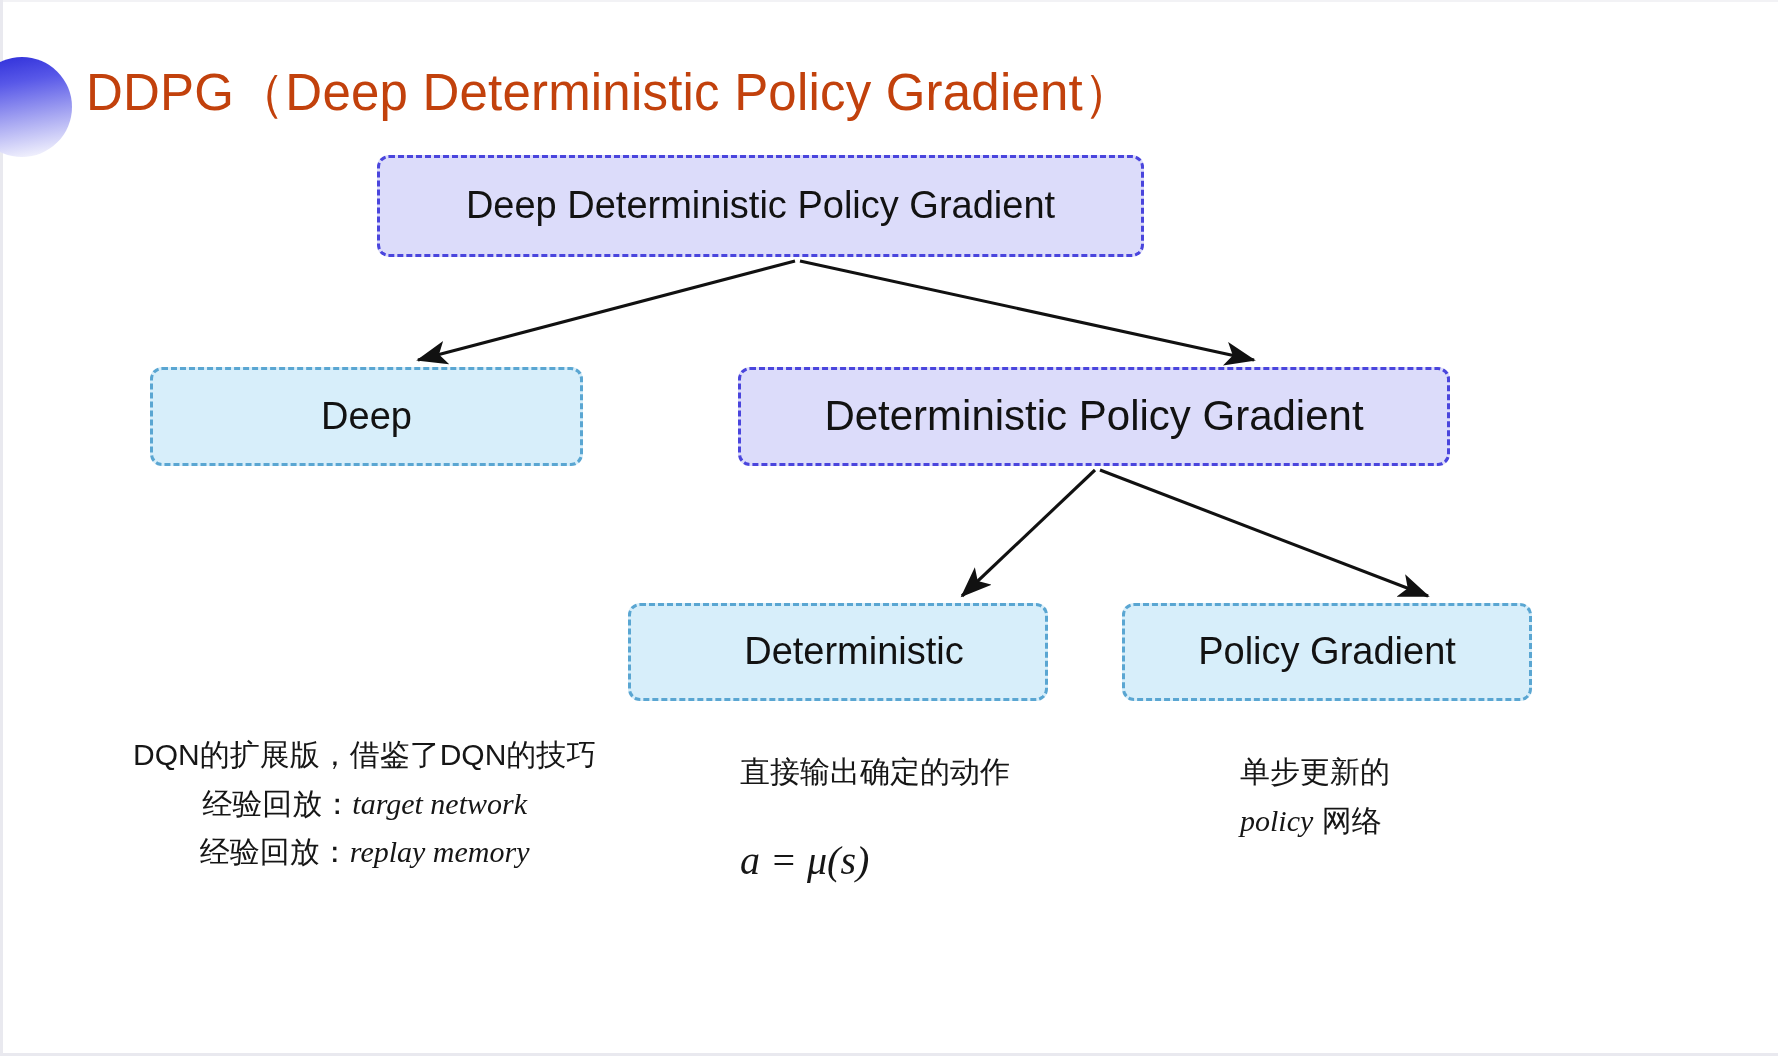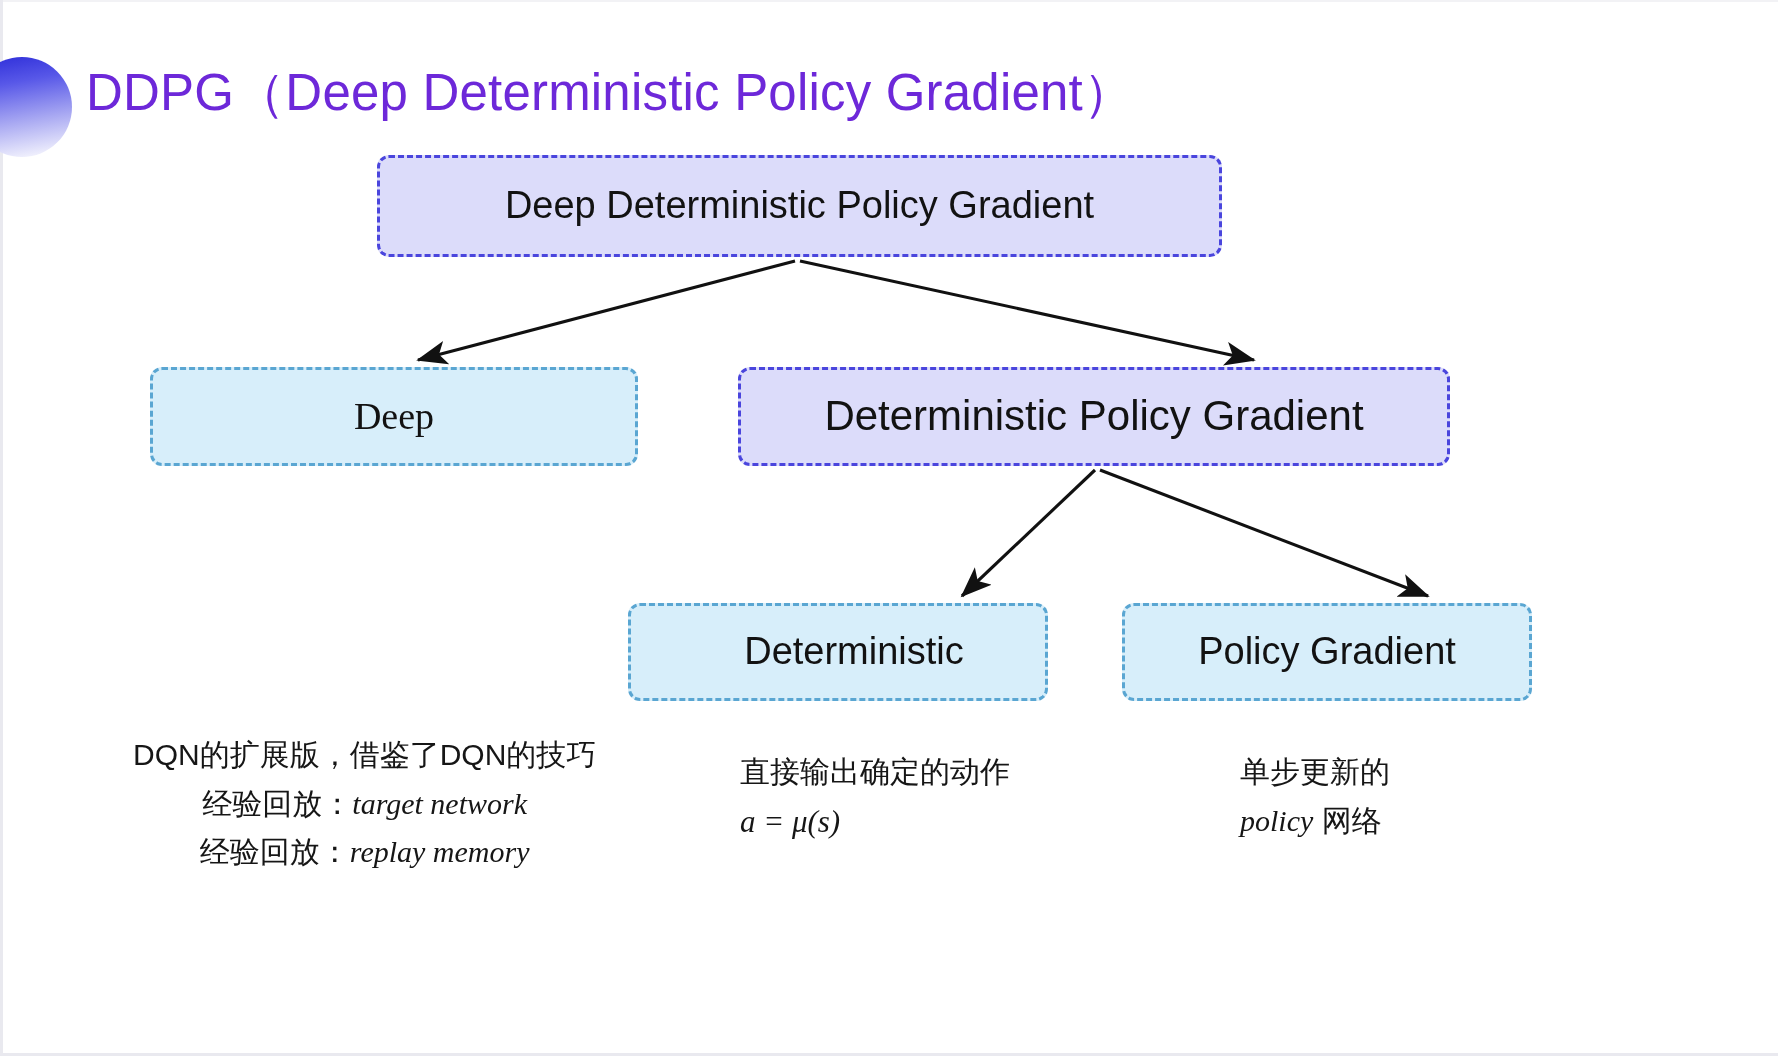--- a/index.html
+++ b/index.html
@@ -48,21 +48,21 @@
     height: 100px;
     border-radius: 50%;
     background: linear-gradient(170deg, #2b2bd8 0%, #5858e8 28%, #a8a8f2 62%, #ffffff 100%);
   }
   .slide-title {
     position: absolute;
     left: 86px;
     top: 64px;
     font-size: 51px;
     line-height: 1.15;
-    color: #6d28d9;
+    color: #c2410c;
     font-weight: 400;
     letter-spacing: 0.2px;
     white-space: nowrap;
   }
 
   
   .node {
     position: absolute;
     box-sizing: border-box;
     border-radius: 12px;
@@ -79,22 +79,22 @@
   }
   .node-cyan {
     background: #d7eefa;
     border: 3px dashed #5aa6d2;
   }
   .node-label {
     display: block;
     line-height: 1.1;
   }
 
-  #node-root      { left: 377px;  top: 155px; width: 845px; height: 102px; }
-  #node-deep      { left: 150px;  top: 367px; width: 488px; height: 99px; font-family: Liberation Serif, serif;  }
+  #node-root      { left: 377px;  top: 155px; width: 767px; height: 102px; }
+  #node-deep      { left: 150px;  top: 367px; width: 433px; height: 99px;  }
   #node-dpg       { left: 738px;  top: 367px; width: 712px; height: 99px;  }
   #node-det       { left: 628px;  top: 603px; width: 420px; height: 98px;  }
   #node-pg        { left: 1110px; top: 603px; width: 410px; height: 98px; margin-left: 12px;  }
 
   #node-root .node-label { font-size: 38px; }
   #node-deep .node-label { font-size: 38px; }
   #node-dpg  .node-label { font-size: 42px; }
   #node-det  .node-label { font-size: 38px; margin-left: 32px; }
   #node-pg   .node-label { font-size: 38px; }
 
@@ -117,21 +117,22 @@
   }
   .annot .ln { display: block; }
   .annot.center-align .ln { }
   .serif-italic {
     font-family: "Liberation Serif", "DejaVu Serif", serif;
     font-style: italic;
   }
   .mathline {
     font-family: "Liberation Serif", "DejaVu Serif", serif;
     font-style: italic;
-    font-size: 31px;
+    font-size: 40px;
+    margin-top: 32px;
   }
 
   #annot-deep     { left: 133px; top: 731px; }
   #annot-deep .l1 { text-align: left; }
   #annot-deep .l2 { text-align: center; }
   #annot-deep .l3 { text-align: center; }
 
   #annot-det      { left: 740px;  top: 748px; width: 274px; }
   #annot-pg       { left: 1240px; top: 748px; width: 150px; }
 </style>

